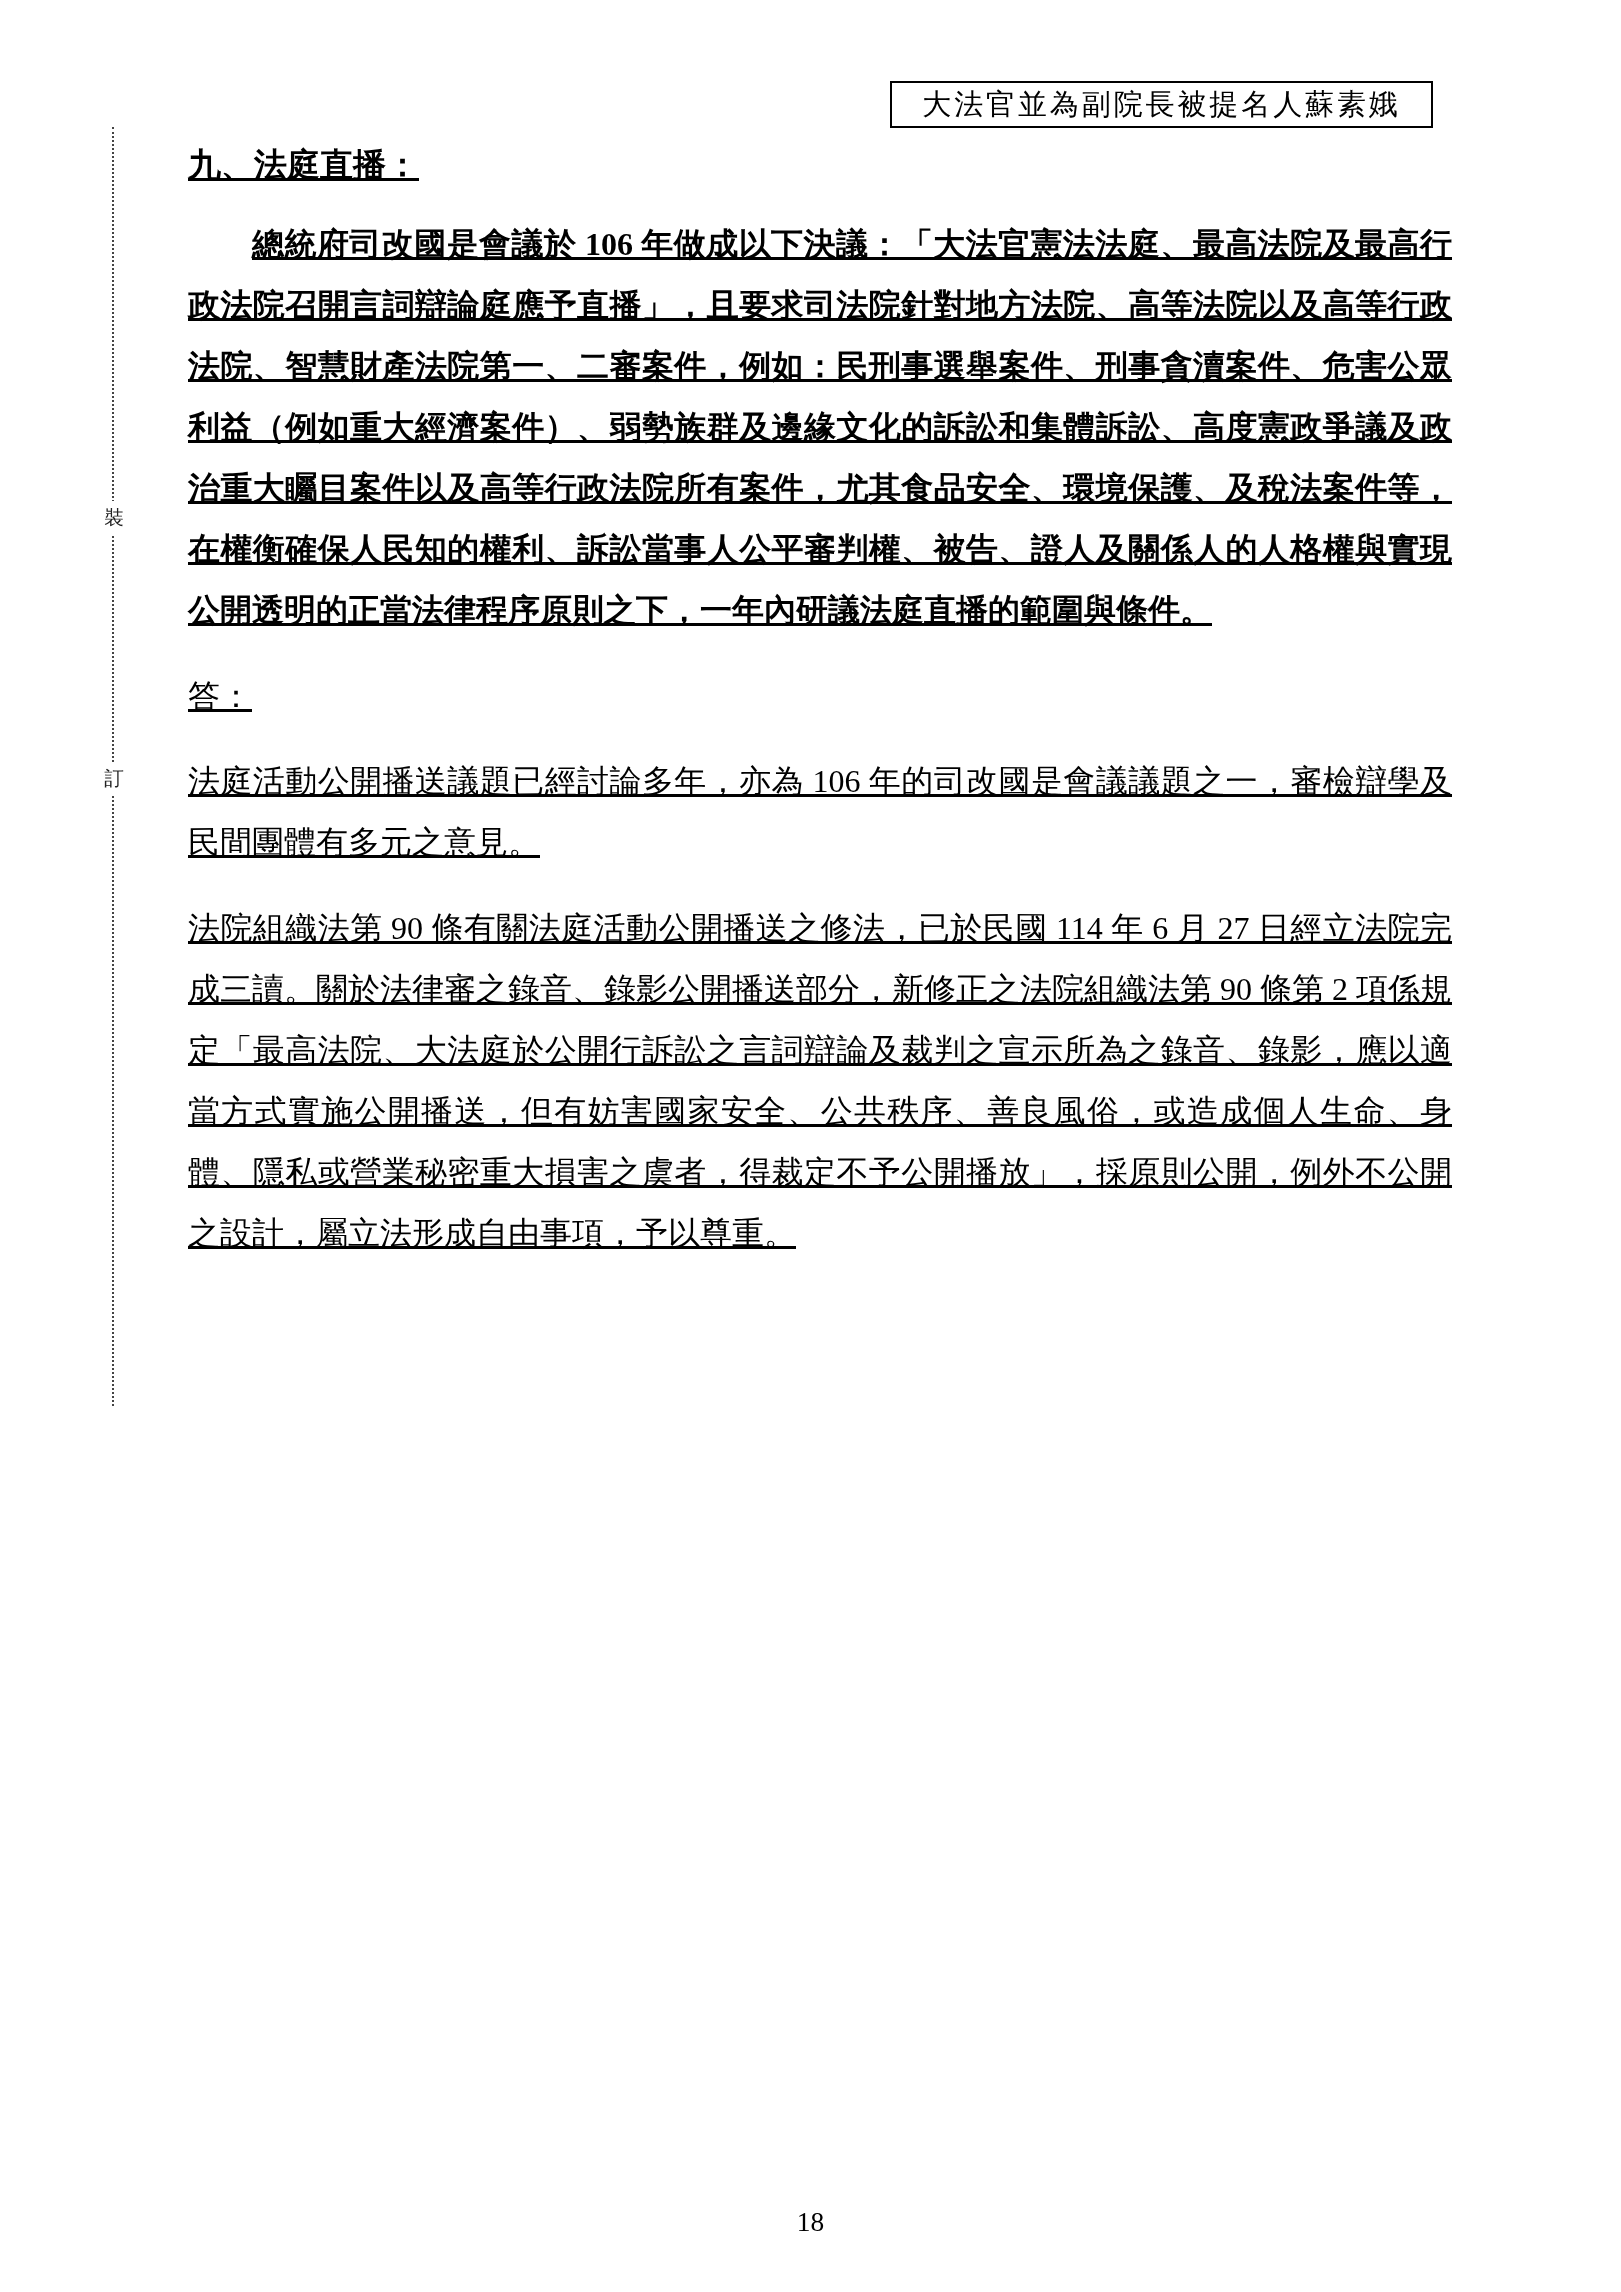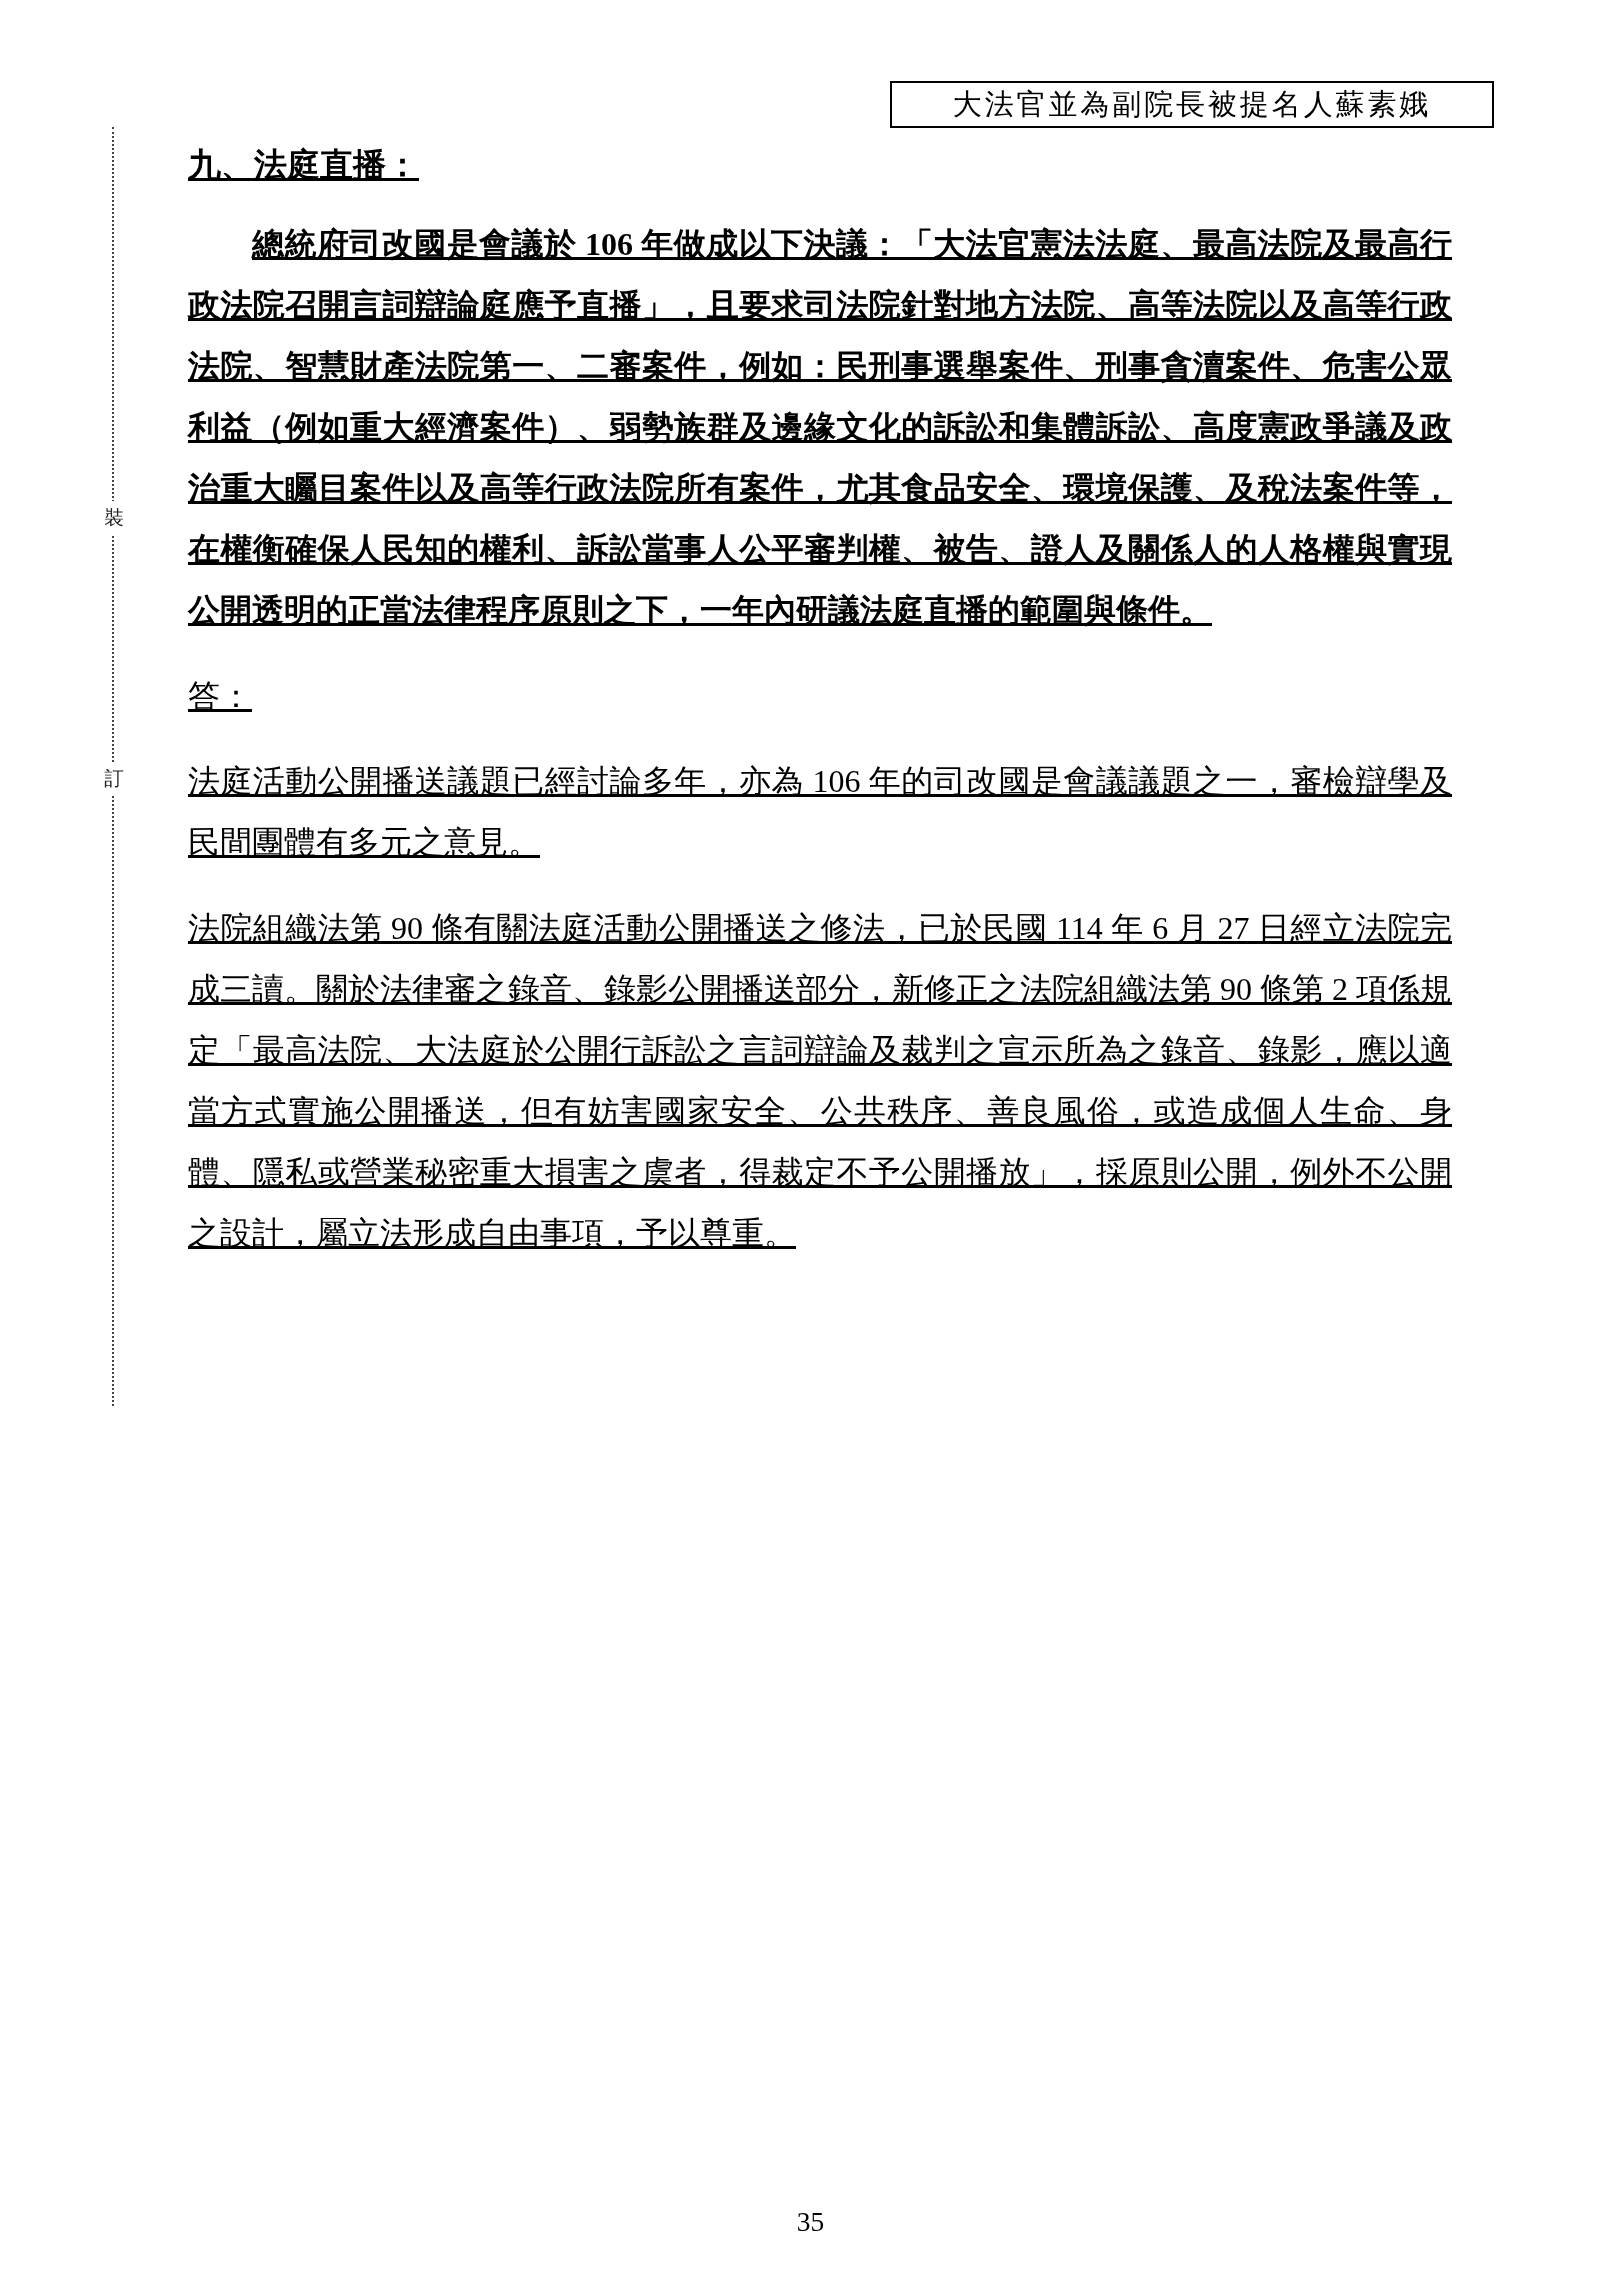--- a/index.html
+++ b/index.html
@@ -10,21 +10,21 @@
     height: 2293px;
     background: #ffffff;
     font-family: "Liberation Serif", "DejaVu Serif", serif;
     color: #000000;
     overflow: hidden;
   }
   .header-box {
     position: absolute;
     top: 81px;
     left: 890px;
-    width: 604px;
+    width: 543px;
     height: 47px;
     border: 2px solid #000000;
     display: flex;
     align-items: center;
     justify-content: center;
     font-size: 29px;
     letter-spacing: 2.9px;
     font-weight: normal;
   }
   .binding-line {
@@ -110,16 +110,16 @@
 
     <div class="answer-label">答：</div>
 
     <p class="a-para">法庭活動公開播送議題已經討論多年，亦為 106 年的司改國是會議議題之一，審檢辯學及民間團體有多元之意見。</p>
 
     <p class="a-para">法院組織法第 90 條有關法庭活動公開播送之修法，已於民國 114 年 6 月 27 日經立法院完成三讀。關於法律審之錄音、錄影公開播送部分，新修正之法院組織法第 90 條第 2 項係規定「最高法院、大法庭於公開行訴訟之言詞辯論及裁判之宣示所為之錄音、錄影，應以適當方式實施公開播送，但有妨害國家安全、公共秩序、善良風俗，或造成個人生命、身體、隱私或營業秘密重大損害之虞者，得裁定不予公開播放」，採原則公開，例外不公開之設計，屬立法形成自由事項，予以尊重。</p>
 
 
   </div>
 
-  <div class="page-number">35</div>
+  <div class="page-number">18</div>
 
 </div>
 
 
 </body></html>

